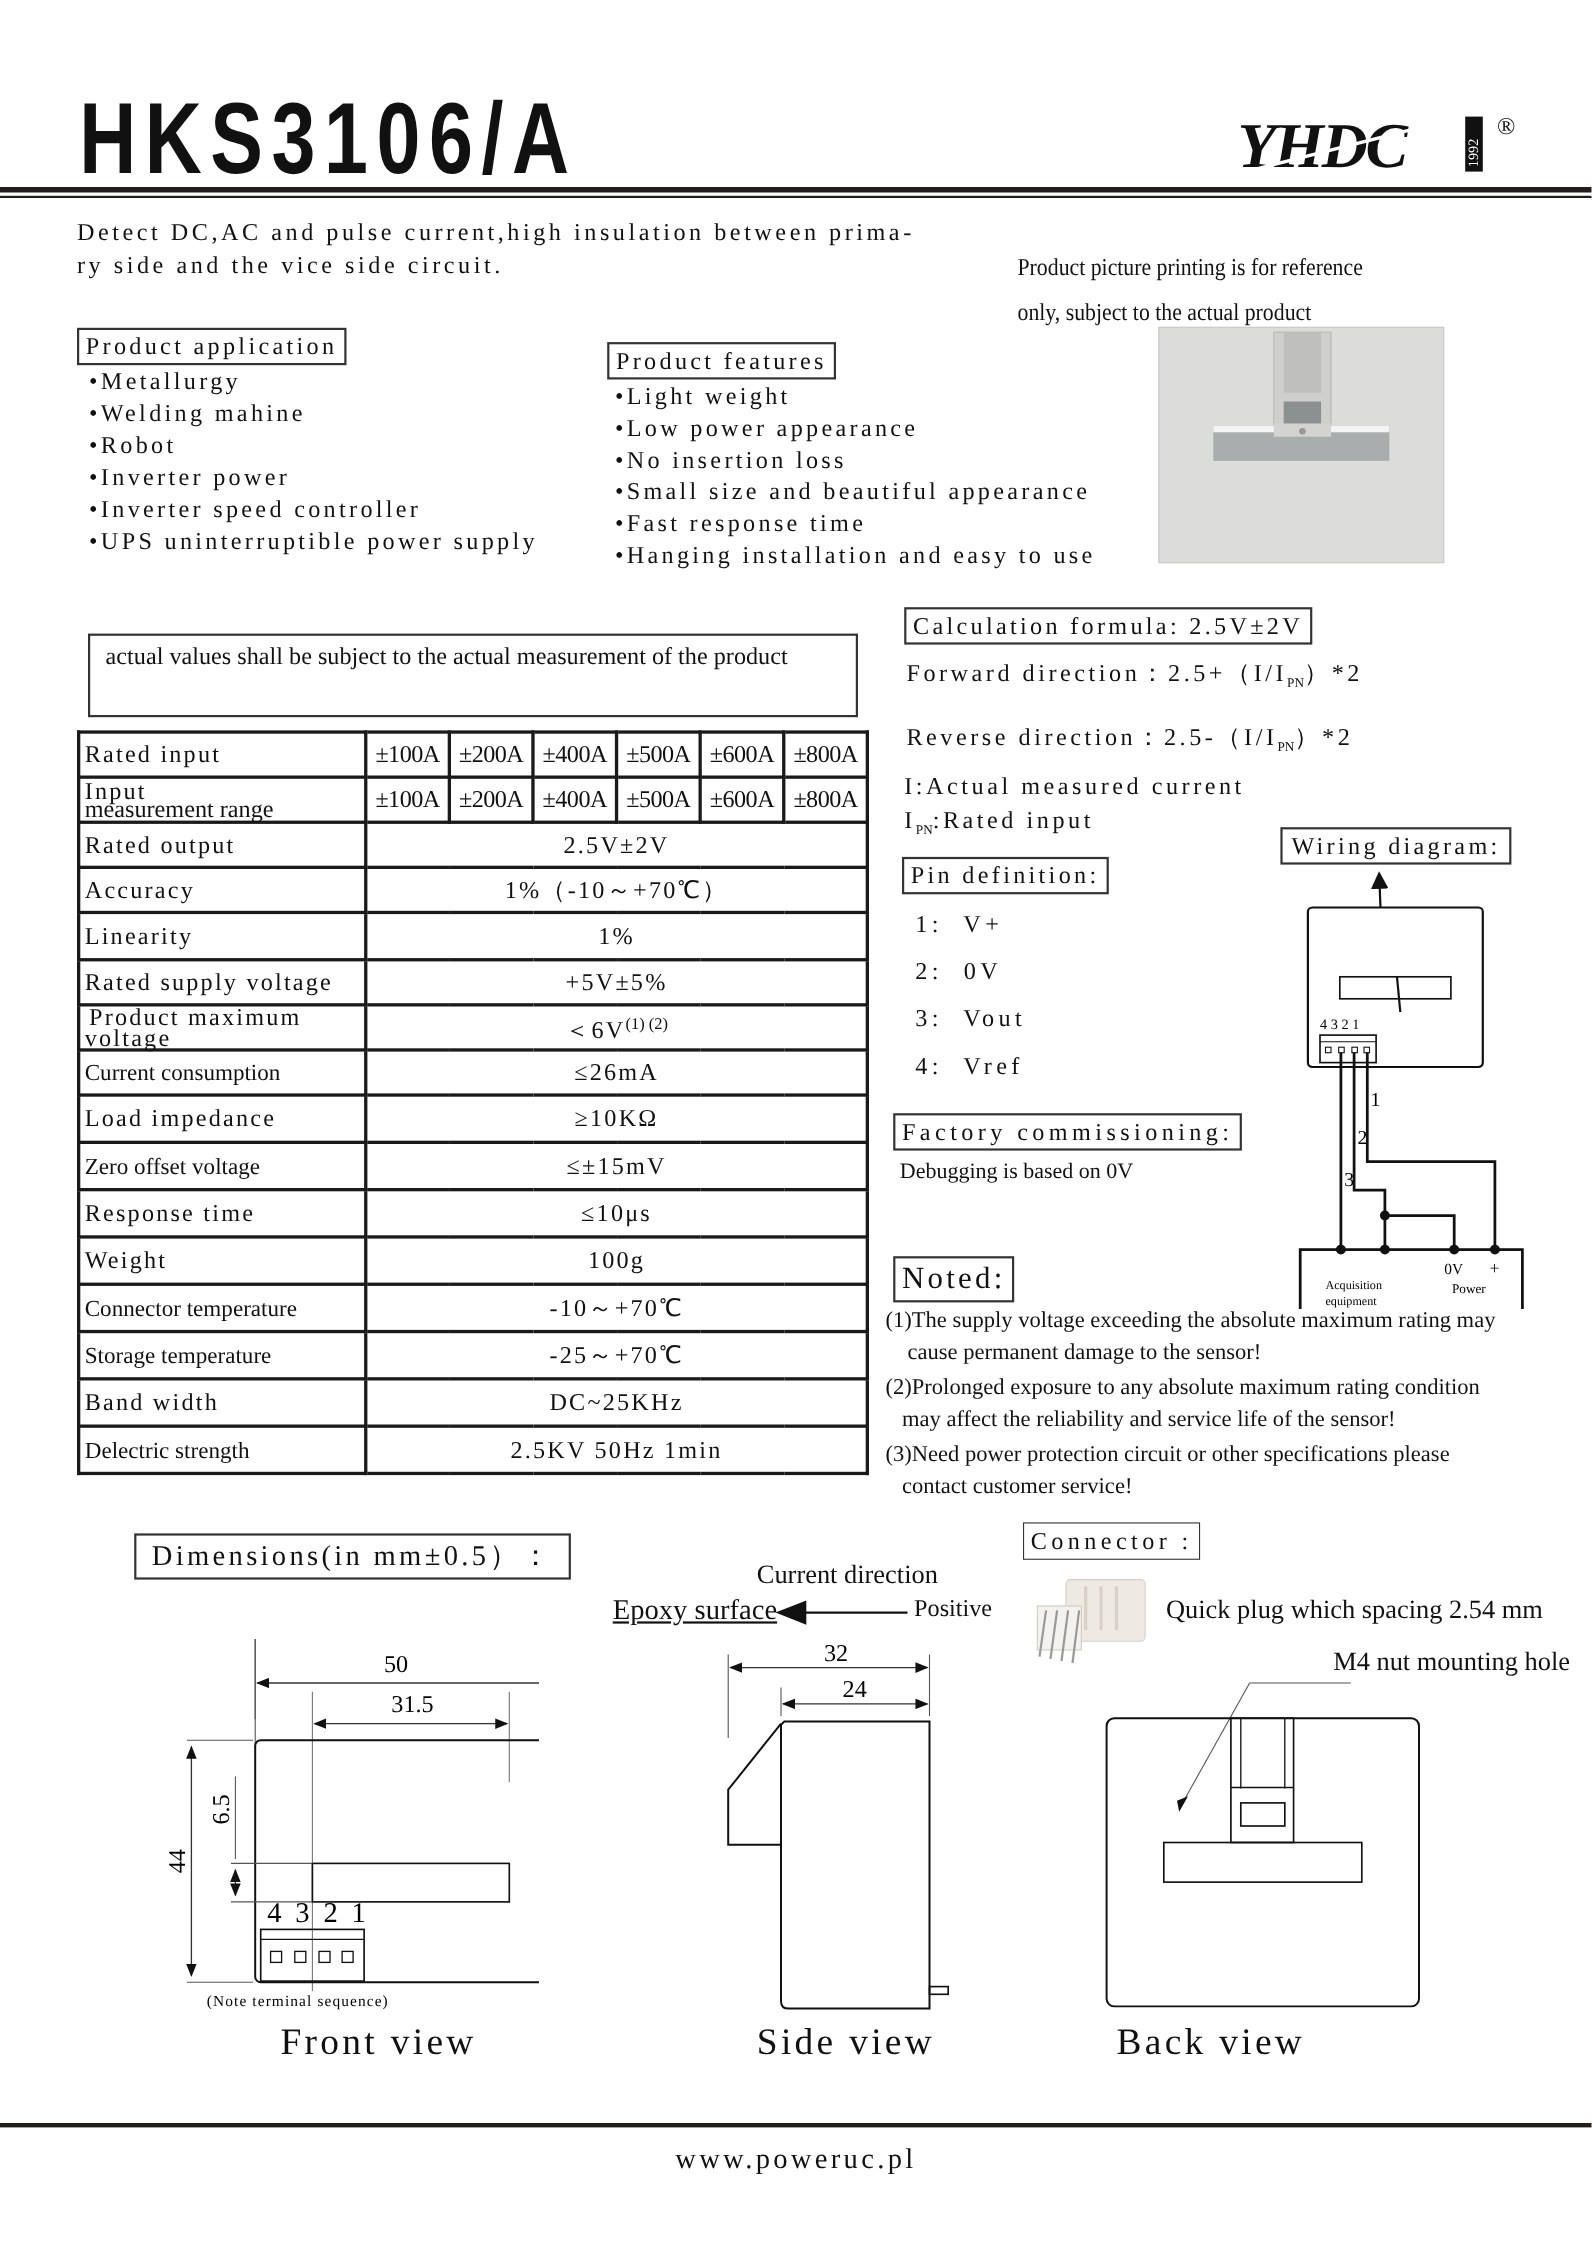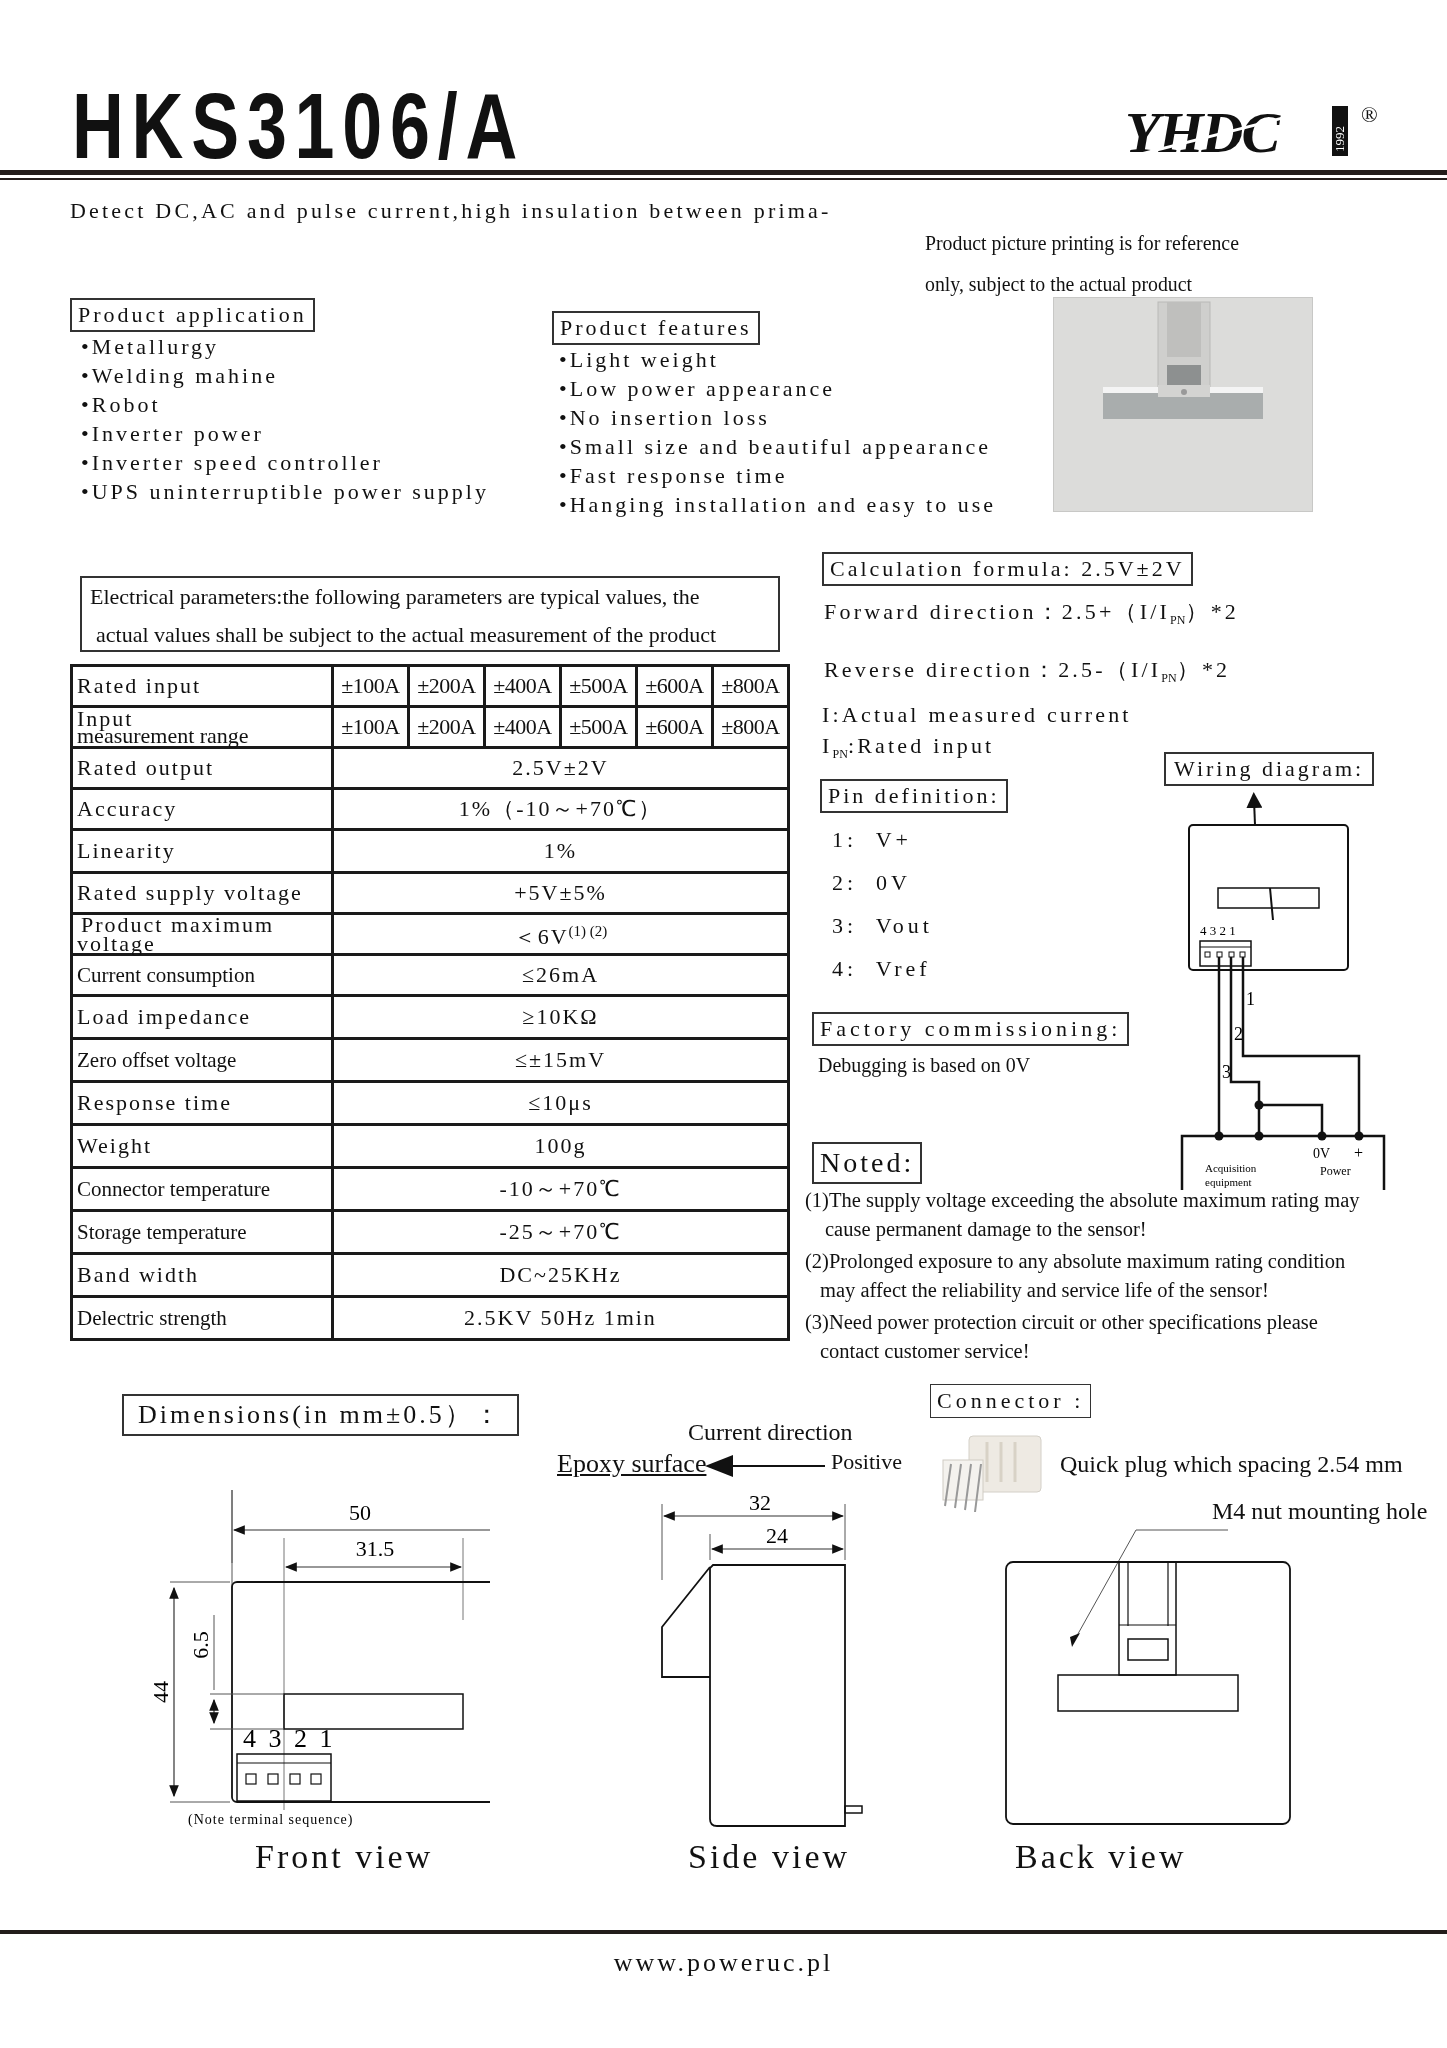--- a/index.html
+++ b/index.html
@@ -44,20 +44,21 @@
   <rect x="207" y="6" width="16" height="50" fill="#111"></rect>
   <text x="219" y="52" transform="rotate(-90 219 52)" font-family="Liberation Sans, sans-serif" font-size="13" fill="#fff">1992</text>
   <text x="236" y="22" font-size="22" fill="#111">®</text>
 </svg>
 
 <div class="abs rule-thick" style="top:170px;"></div>
 <div class="abs rule-thin" style="top:178px;"></div>
 
 <div class="abs intro">
   <div>Detect DC,AC and pulse current,high insulation between prima-</div>
+  <div>ry side and the vice side circuit.</div>
 </div>
 
 <div class="abs ref-note">
   <div>Product picture printing is for reference</div>
   <div>only, subject to the actual product</div>
 </div>
 
 <svg class="abs photo" viewBox="0 0 260 215">
   <rect x="0" y="0" width="260" height="215" fill="#dcdcda"></rect>
   <rect x="0" y="0" width="260" height="215" fill="none" stroke="#c8c8c6" stroke-width="2"></rect>
@@ -88,21 +89,20 @@
     <li>Light weight</li>
     <li>Low power appearance</li>
     <li>No insertion loss</li>
     <li>Small size and beautiful appearance</li>
     <li>Fast response time</li>
     <li>Hanging installation and easy to use</li>
   </ul>
 </div>
 
 <div class="abs elec-box">
-  <div>Electrical parameters:the following parameters are typical values, the</div>
   <div style="padding-left:6px;">actual values shall be subject to the actual measurement of the product</div>
 </div>
 
 <table class="spec">
   <tbody>
       <tr>
     <td class="lbl">Rated input</td>
     <td class="amp">±100A</td>
     <td class="amp">±200A</td>
     <td class="amp">±400A</td>

